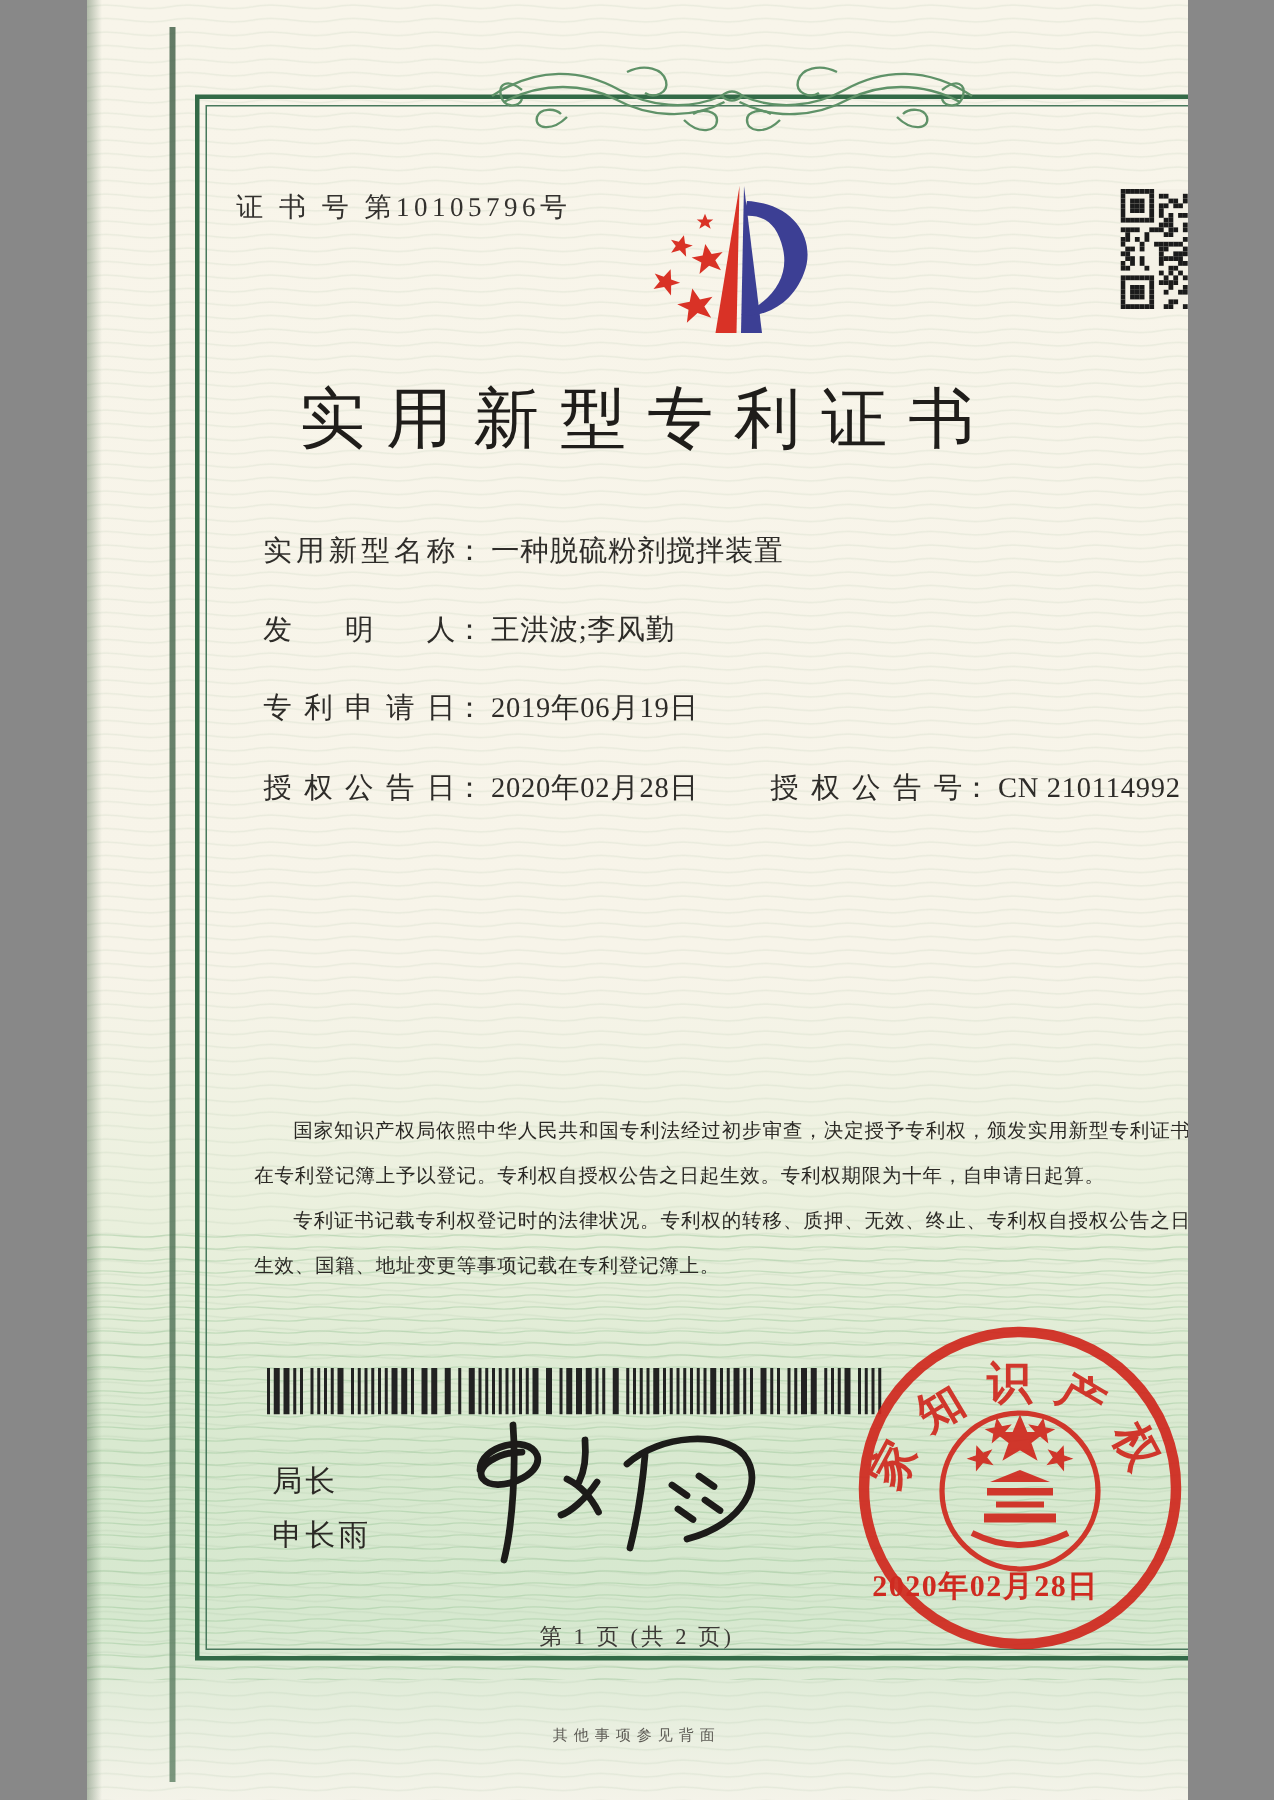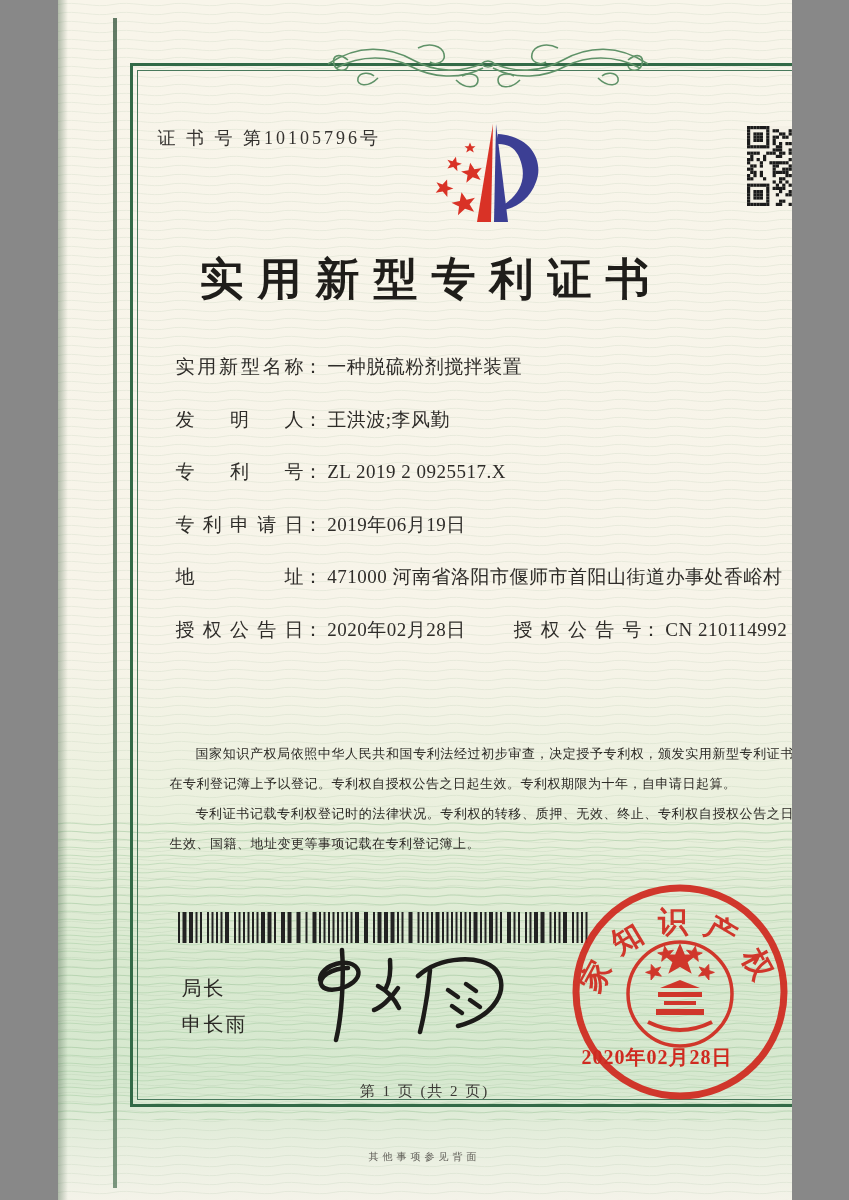--- a/index.html
+++ b/index.html
@@ -12,21 +12,21 @@
   
   .scan-edge{left:0;top:0;width:10px;height:100%;background:linear-gradient(90deg,rgba(90,115,90,.45),rgba(90,115,90,0));}
   .scan-line{left:55px;top:18px;width:4px;height:1170px;background:linear-gradient(180deg,#3d5c44,#46684e 60%,#5d7f63);opacity:.8;}
   
   .frame{left:72px;top:63px;width:701px;height:1038px;border:3px solid #336a47;}
   .frame-inner{position:absolute;left:4px;top:4px;right:4px;bottom:4px;border:1px solid #48795c;}
   
   .cert-no{left:100px;top:126px;font-size:18px;letter-spacing:3px;color:#33312e;}
   .qr{left:689px;top:126px;width:80px;height:80px;background:#f4f1e6;}
   
-  .title{left:0;top:250px;width:100%;text-align:center;font-size:44px;font-weight:bold;letter-spacing:14px;text-indent:14px;color:#1f1d1a;}
+  .title{left:0;top:250px;width:100%;text-align:center;font-size:44px;font-weight:normal;letter-spacing:14px;text-indent:14px;color:#1f1d1a;}
   
   .fields{left:118px;top:354px;width:632px;font-size:19px;}
   .frow{height:52.5px;white-space:nowrap;}
   .flabel{display:inline-block;width:128px;text-align:justify;text-align-last:justify;vertical-align:top;}
   .fcolon{display:inline-block;}
   .fvalue{letter-spacing:.5px;}
   .pair2{position:absolute;left:338px;white-space:nowrap;}
   .frow7{position:relative;}
   
   .body-text{left:112px;top:739px;width:638px;font-size:13px;line-height:30px;text-align:justify;color:#2b2925;}
@@ -424,30 +424,22 @@
   <div class="abs fields">
     <div class="frow">
       <span class="flabel">实用新型名称</span><span class="fcolon">：</span>
       <span class="fvalue">一种脱硫粉剂搅拌装置</span>
     </div>
     <div class="frow">
       <span class="flabel">发明人</span><span class="fcolon">：</span>
       <span class="fvalue">王洪波;李风勤</span>
     </div>
     <div class="frow">
-      <span class="flabel">专利号</span><span class="fcolon">：</span>
-      <span class="fvalue">ZL 2019 2 0925517.X</span>
-    </div>
-    <div class="frow">
       <span class="flabel">专利申请日</span><span class="fcolon">：</span>
       <span class="fvalue">2019年06月19日</span>
-    </div>
-    <div class="frow">
-      <span class="flabel">地址</span><span class="fcolon">：</span>
-      <span class="fvalue">471000 河南省洛阳市偃师市首阳山街道办事处香峪村</span>
     </div>
     <div class="frow frow7">
       <span class="flabel">授权公告日</span><span class="fcolon">：</span>
       <span class="fvalue">2020年02月28日</span>
       <span class="pair2">
         <span class="flabel">授权公告号</span><span class="fcolon">：</span>
         <span class="fvalue">CN 210114992 U</span>
       </span>
     </div>
   </div>

